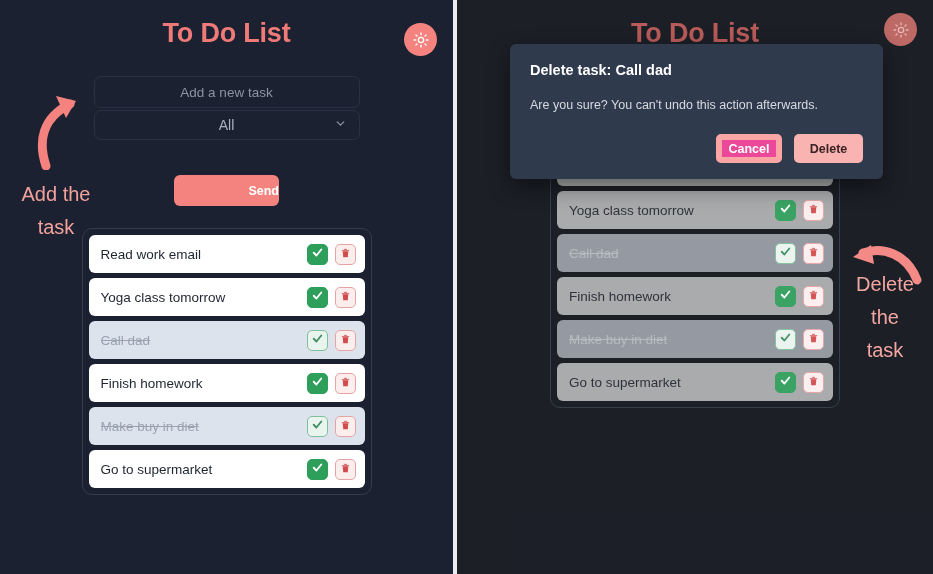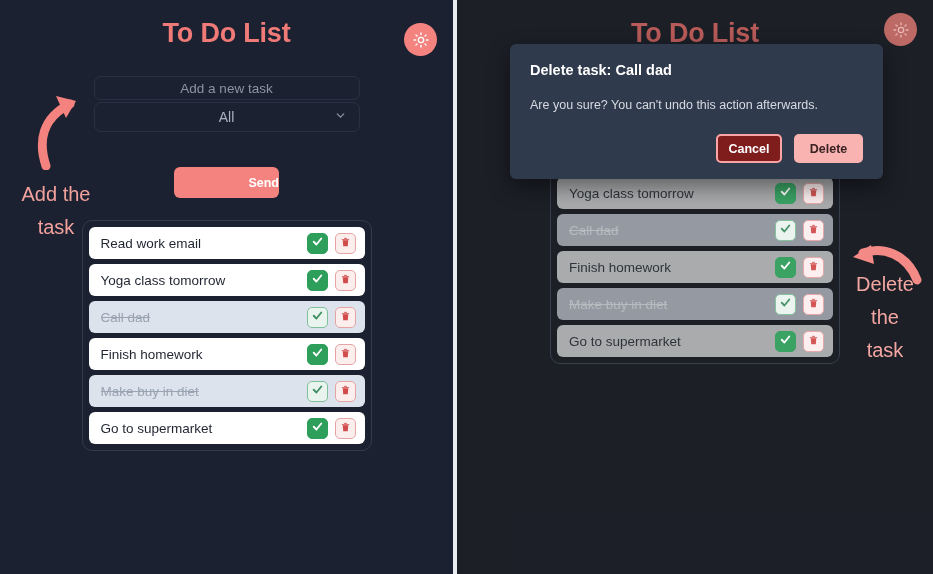--- a/index.html
+++ b/index.html
@@ -66,21 +66,21 @@
 
   
   .form-wrap {
     width: 266px;
     margin: 27px auto 0 auto;
   }
   .panel-right .form-wrap { margin-top: 25px; }
 
   .text-input {
     width: 100%;
-    height: 24px;
+    height: 32px;
     border-radius: 7px;
     border: 1px solid #39405180;
     background: transparent;
     color: #a9b0bf;
     font-size: 13.5px;
     font-family: "Liberation Sans", sans-serif;
     text-align: center;
     outline: none;
   }
   .text-input::placeholder { color: #8d93a3; opacity: 1; }
@@ -122,21 +122,21 @@
     margin: 22px auto 0 auto;
     border: 1.5px solid #333b4d;
     border-radius: 10px;
     padding: 6px 6px;
     display: flex; flex-direction: column; gap: 5px;
   }
   .panel-right .list-card { margin-top: 21px; border-color: #2b3342; }
 
   .task {
     display: flex; align-items: center;
-    height: 32px;
+    height: 38px;
     background: #ffffff;
     border-radius: 6px;
     padding: 0 9px 0 12px;
   }
   .task.done { background: #dde3ec; }
   .panel-right .task      { background: #a5a6a7; }
   .panel-right .task.done { background: #8f949d; }
 
   .task-label {
     flex: 1;
@@ -238,22 +238,22 @@
   .modal-body {
     font-size: 12.5px; color: #d6dae2;
     margin-bottom: 22px;
   }
   .modal-actions {
     display: flex; justify-content: flex-end; gap: 12px;
   }
   .btn-cancel {
     min-width: 66px; height: 29px;
     border-radius: 5px;
-    background: #7f1d1d;
-    border: 2px solid #fca5a5;
+    background: #ec4899;
+    border: 6px solid #fca5a5;
     color: #ffffff;
     font-size: 12.5px; font-weight: bold;
     font-family: "Liberation Sans", sans-serif;
     cursor: pointer;
   }
   .btn-delete {
     min-width: 69px; height: 29px;
     border-radius: 5px;
     background: #f9b4b2;
     border: none;

